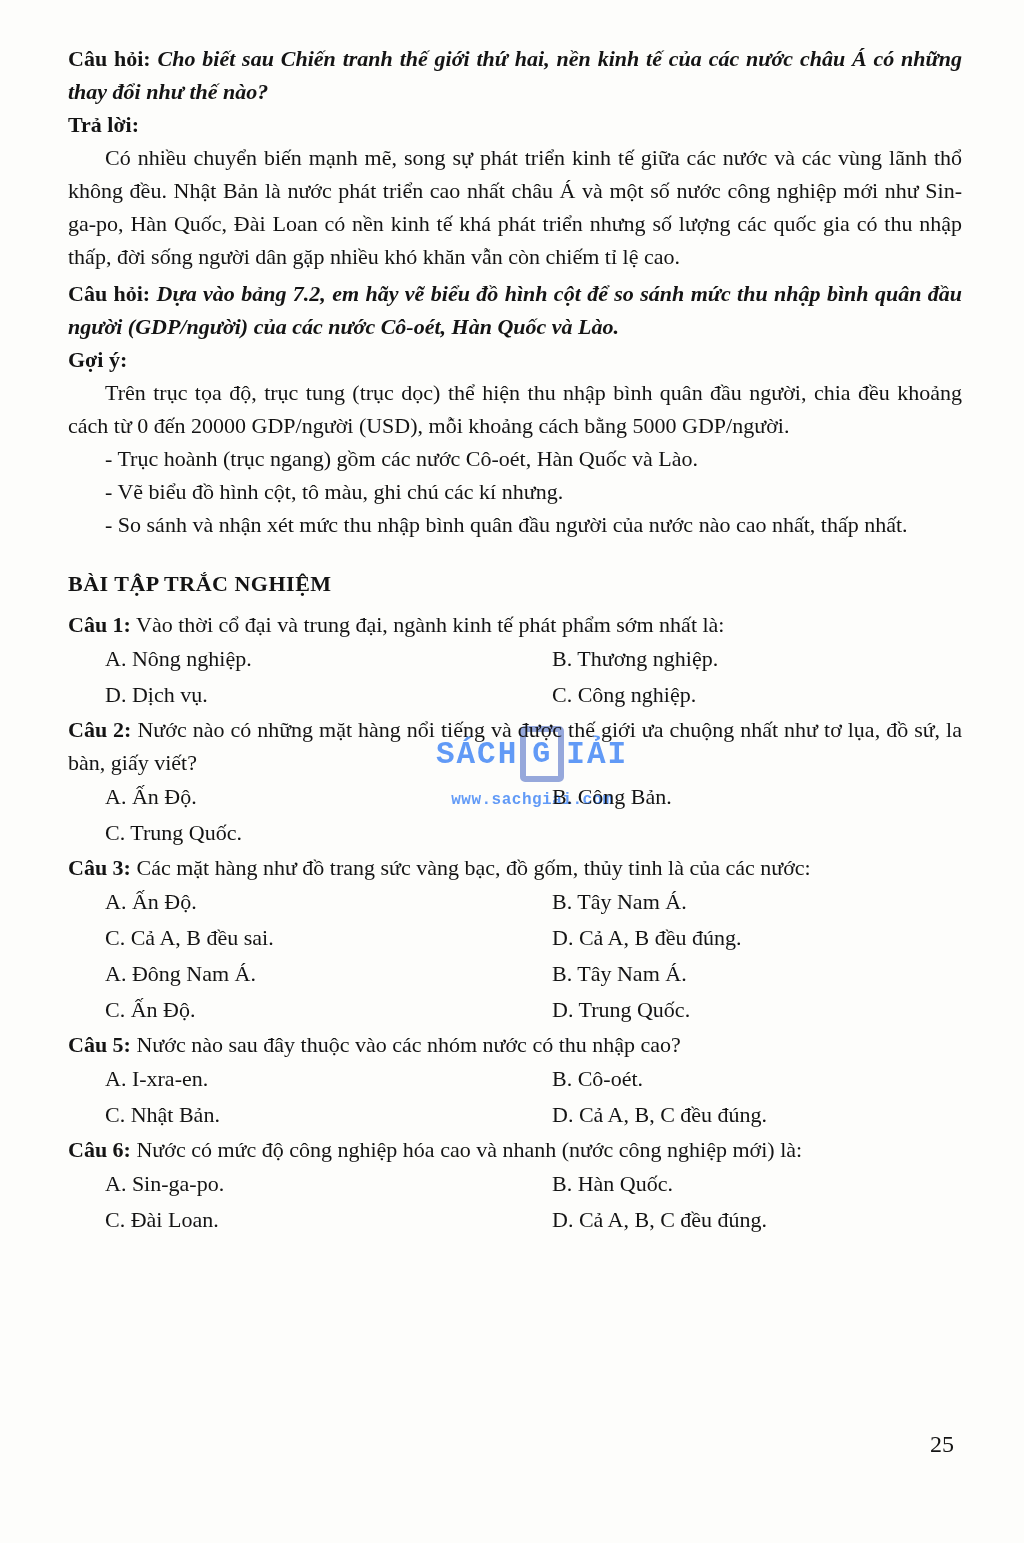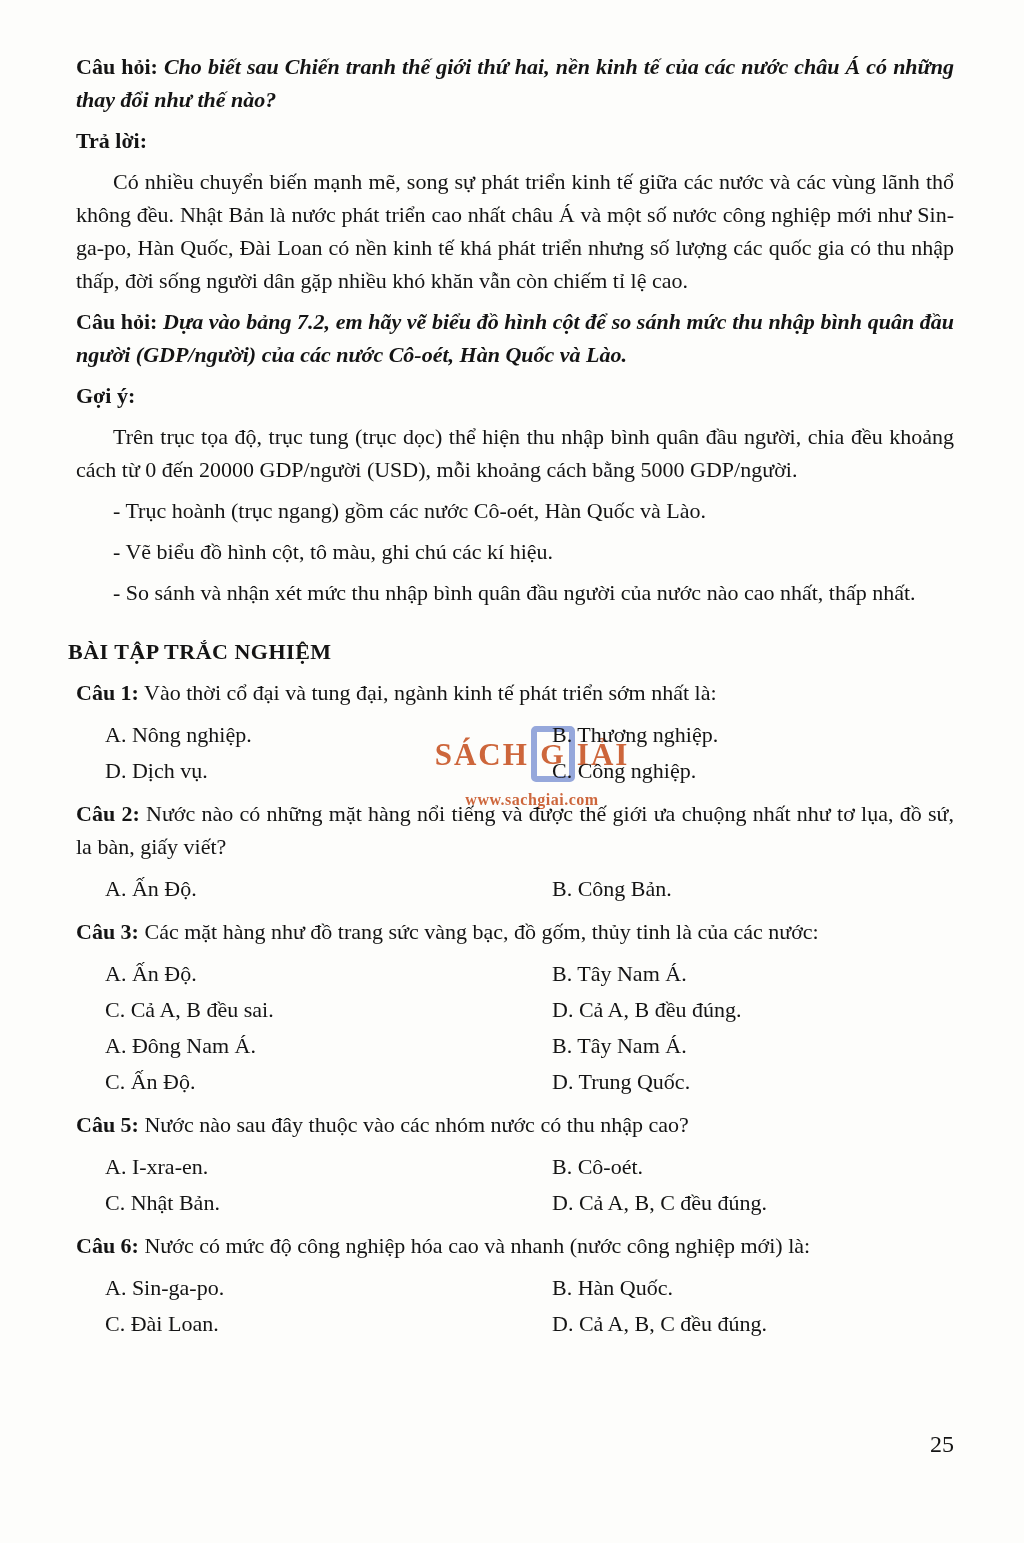--- a/index.html
+++ b/index.html
@@ -8,42 +8,42 @@
     width:1024px;height:1543px;
     background:#fdfdfb;
     font-family:"Liberation Serif","DejaVu Serif",serif;
     color:#141414;
     overflow:hidden;
   }
   .content{
     position:absolute;left:68px;top:42px;width:894px;
     z-index:2;
   }
-  .content p{margin:8px;font-size:22px;line-height:33px;text-align:justify;}
+  .content p{margin:0;font-size:22px;line-height:33px;text-align:justify;}
   .lbl{font-weight:bold;}
   .qtext{font-weight:bold;font-style:italic;}
   .indent{text-indent:37px;}
   .q2{margin-top:4px !important;}
   .quiz-title{
     margin:26px 0 8px 0 !important;
     font-size:25px;font-weight:bold;letter-spacing:.5px;
     text-align:center;
   }
   .opts{
     display:grid;
     grid-template-columns:447px 1fr;
     padding-left:37px;
   }
   .opt{font-size:22px;line-height:36px;}
   
   .watermark{
     position:absolute;left:416px;top:726px;width:232px;
     z-index:1;
-    color:#c2410c;opacity:.8;
-    font-family:Liberation Serif, serif;
+    color:#3b82f6;opacity:.8;
+    font-family:Liberation Mono, monospace;
     text-align:center;
   }
   .wm-row{
     display:flex;align-items:center;justify-content:center;
     font-size:31px;font-weight:bold;letter-spacing:2px;line-height:1;
   }
   .wm-logo{
     display:flex;align-items:center;justify-content:center;
     width:32px;height:44px;
     border:6px solid #7d93d4;border-radius:5px;
@@ -83,37 +83,38 @@
 
     <p class="indent">Có nhiều chuyển biến mạnh mẽ, song sự phát triển kinh tế giữa các nước và các vùng lãnh thổ không đều. Nhật Bản là nước phát triển cao nhất châu Á và một số nước công nghiệp mới như Sin-ga-po, Hàn Quốc, Đài Loan có nền kinh tế khá phát triển nhưng số lượng các quốc gia có thu nhập thấp, đời sống người dân gặp nhiều khó khăn vẫn còn chiếm tỉ lệ cao.</p>
 
     <p class="q2"><b class="lbl">Câu hỏi:</b> <span class="qtext">Dựa vào bảng 7.2, em hãy vẽ biểu đồ hình cột để so sánh mức thu nhập bình quân đầu người (GDP/người) của các nước Cô-oét, Hàn Quốc và Lào.</span></p>
 
     <p><b class="lbl">Gợi ý:</b></p>
 
     <p class="indent">Trên trục tọa độ, trục tung (trục dọc) thể hiện thu nhập bình quân đầu người, chia đều khoảng cách từ 0 đến 20000 GDP/người (USD), mỗi khoảng cách bằng 5000 GDP/người.</p>
 
     <p class="indent">- Trục hoành (trục ngang) gồm các nước Cô-oét, Hàn Quốc và Lào.</p>
-    <p class="indent">- Vẽ biểu đồ hình cột, tô màu, ghi chú các kí hiệu.</p>
+    <p class="indent">- Vẽ biểu đồ hình cột, tô màu, ghi chú các kí nhưng.</p>
     <p class="indent">- So sánh và nhận xét mức thu nhập bình quân đầu người của nước nào cao nhất, thấp nhất.</p>
 
     <p class="quiz-title">BÀI TẬP TRẮC NGHIỆM</p>
 
-    <p><b class="lbl">Câu 1:</b> <span>Vào thời cổ đại và tung đại, ngành kinh tế phát triển sớm nhất là:</span></p>
+    <p><b class="lbl">Câu 1:</b> <span>Vào thời cổ đại và trung đại, ngành kinh tế phát phẩm sớm nhất là:</span></p>
     <div class="opts">
       <div class="opt">A. Nông nghiệp.</div>
       <div class="opt">B. Thương nghiệp.</div>
       <div class="opt">D. Dịch vụ.</div>
       <div class="opt">C. Công nghiệp.</div>
     </div>
 
     <p><b class="lbl">Câu 2:</b> <span>Nước nào có những mặt hàng nổi tiếng và được thế giới ưa chuộng nhất như tơ lụa, đồ sứ, la bàn, giấy viết?</span></p>
     <div class="opts">
       <div class="opt">A. Ấn Độ.</div>
       <div class="opt">B. Công Bản.</div>
+      <div class="opt">C. Trung Quốc.</div>
     </div>
 
     <p><b class="lbl">Câu 3:</b> <span>Các mặt hàng như đồ trang sức vàng bạc, đồ gốm, thủy tinh là của các nước:</span></p>
     <div class="opts">
       <div class="opt">A. Ấn Độ.</div>
       <div class="opt">B. Tây Nam Á.</div>
       <div class="opt">C. Cả A, B đều sai.</div>
       <div class="opt">D. Cả A, B đều đúng.</div>
     </div>
 

